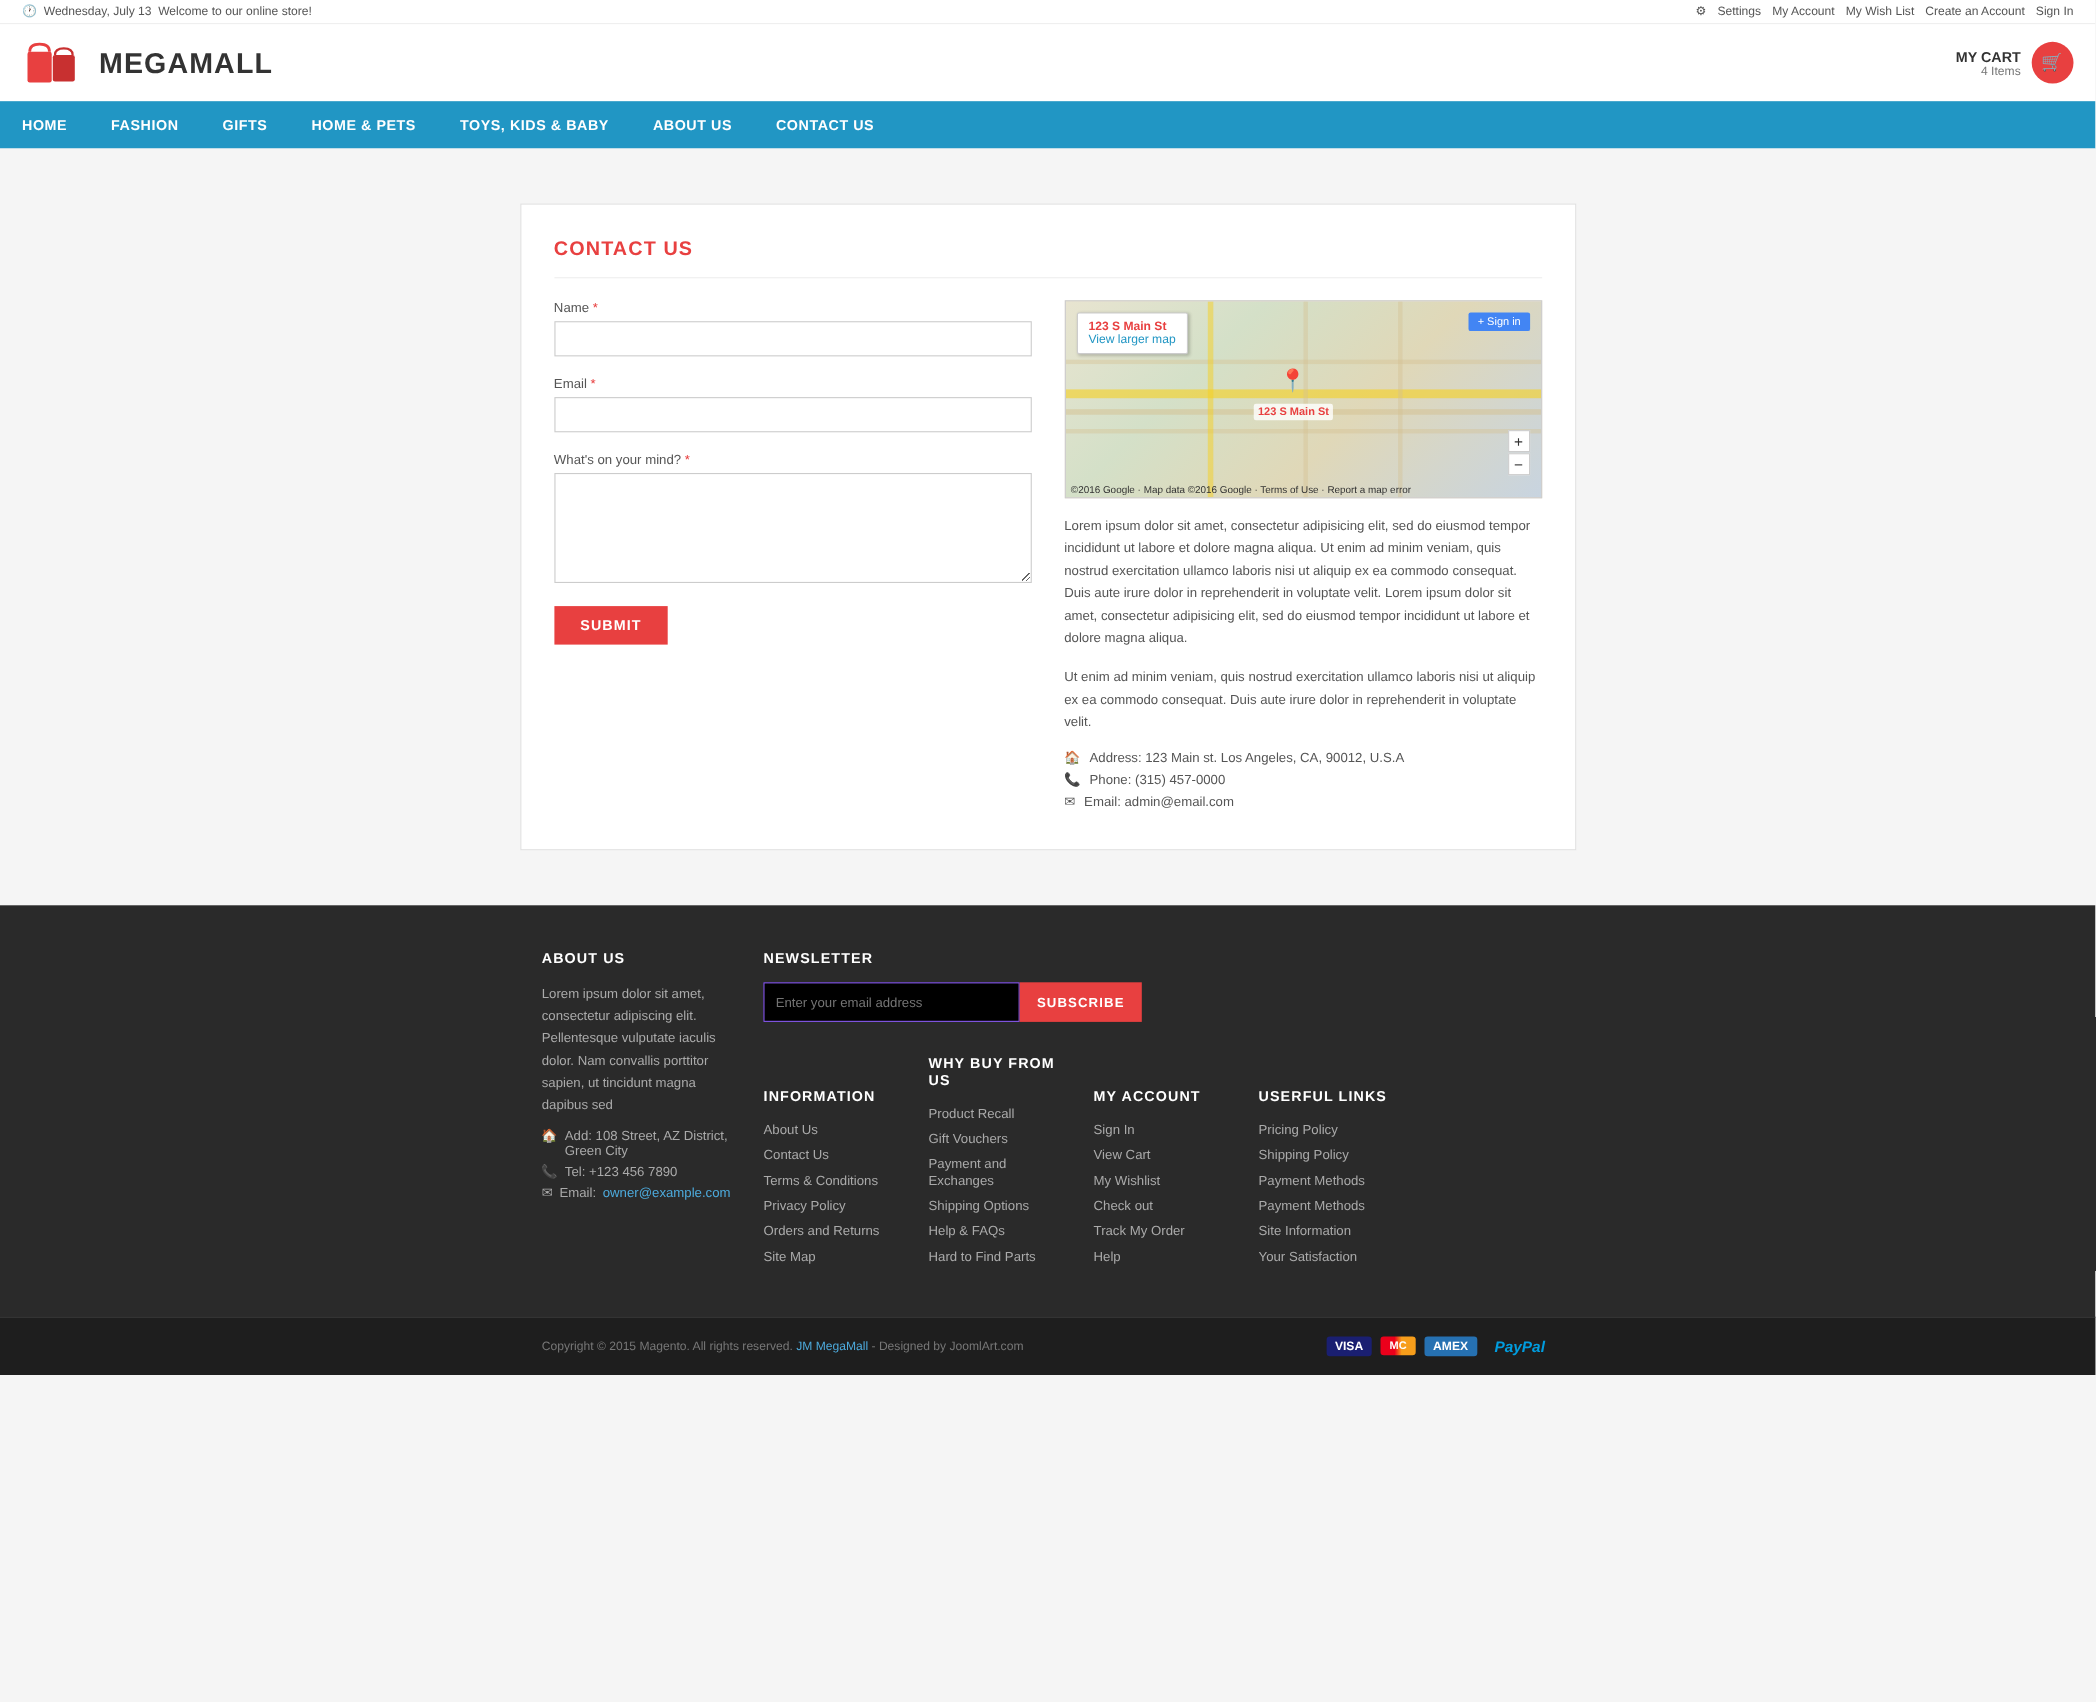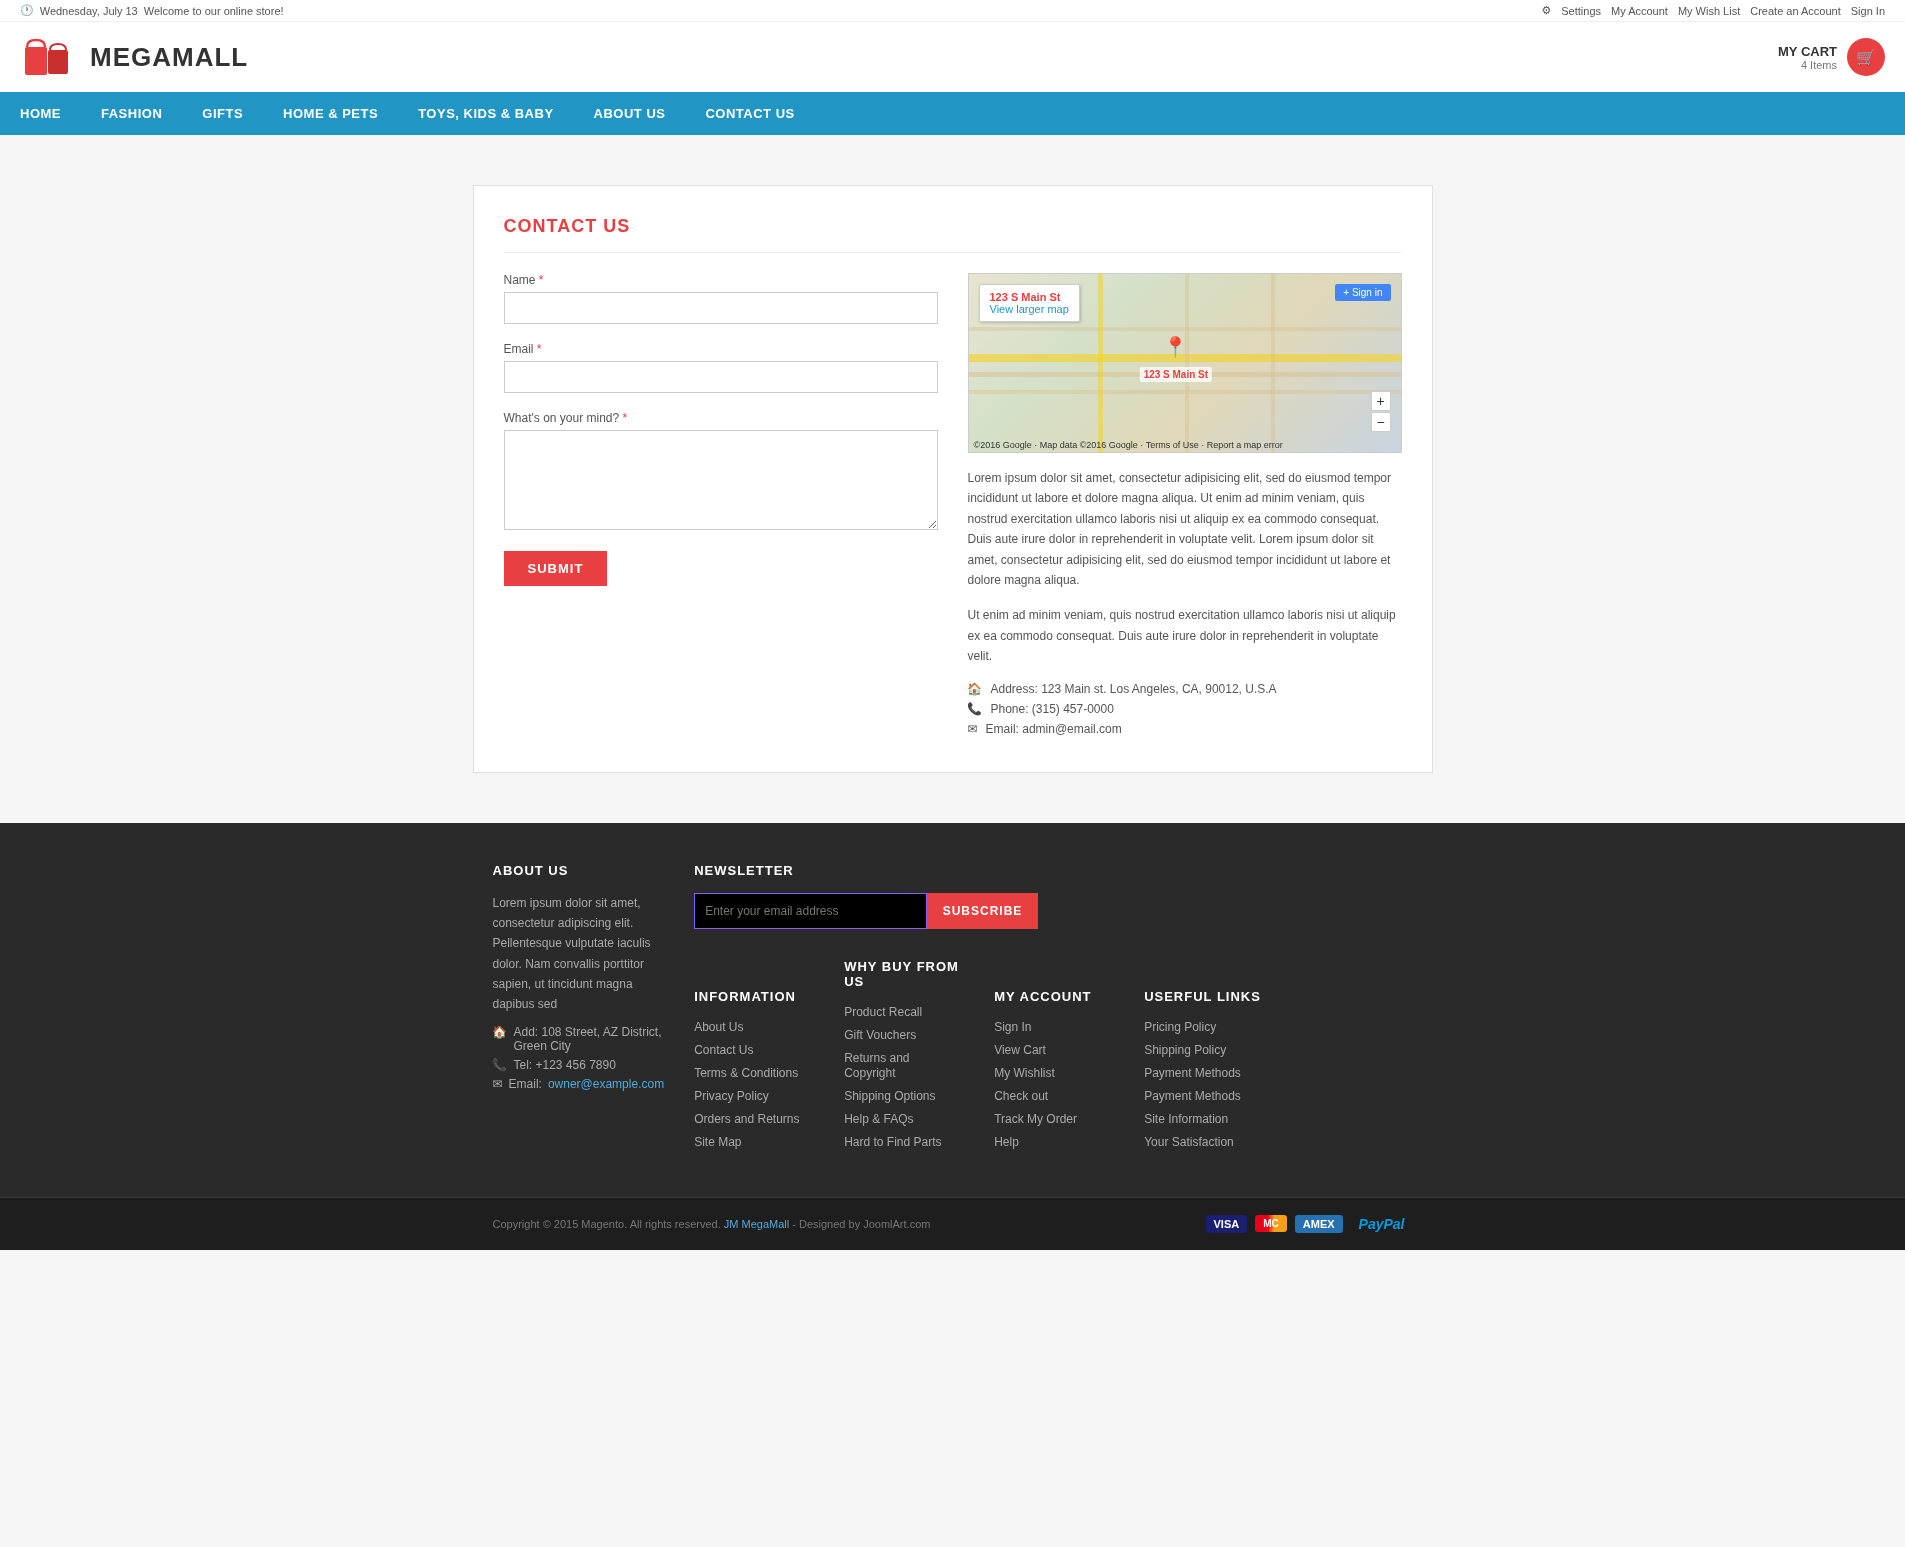--- a/index.html
+++ b/index.html
@@ -287,21 +287,21 @@
             <li><a href="#">Privacy Policy</a></li>
             <li><a href="#">Orders and Returns</a></li>
             <li><a href="#">Site Map</a></li>
           </ul>
         </div>
         <div class="footer-col footer-section">
           <h4>WHY BUY FROM US</h4>
           <ul>
             <li><a href="#">Product Recall</a></li>
             <li><a href="#">Gift Vouchers</a></li>
-            <li><a href="#">Returns and Copyright</a></li>
+            <li><a href="#">Payment and Exchanges</a></li>
             <li><a href="#">Shipping Options</a></li>
             <li><a href="#">Help &amp; FAQs</a></li>
             <li><a href="#">Hard to Find Parts</a></li>
           </ul>
         </div>
         <div class="footer-col footer-section">
           <h4>MY ACCOUNT</h4>
           <ul>
             <li><a href="#">Sign In</a></li>
             <li><a href="#">View Cart</a></li>

